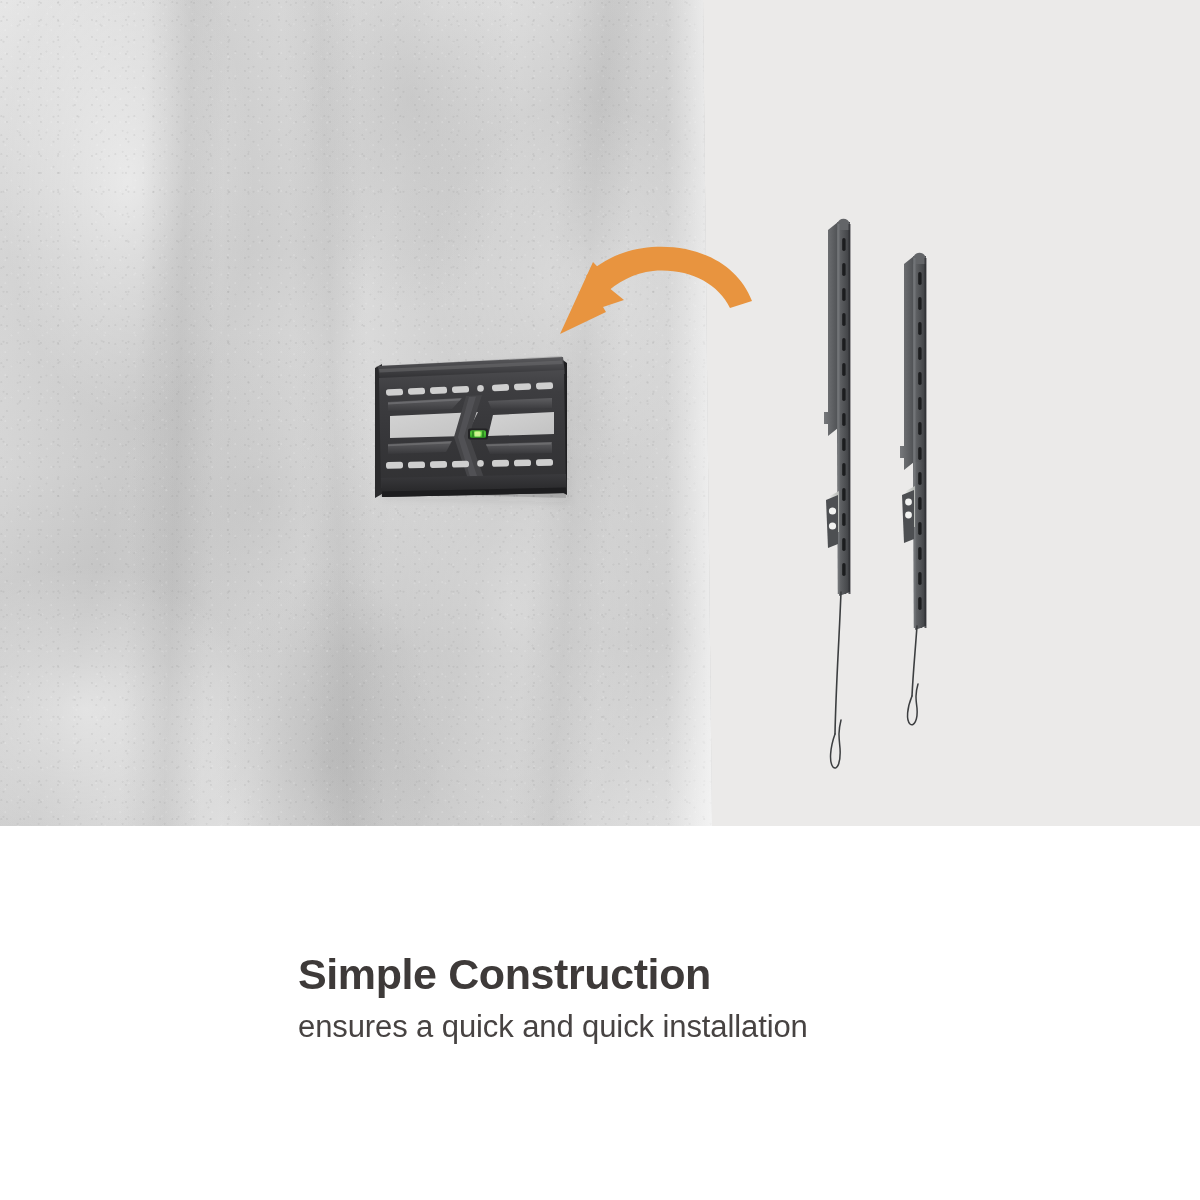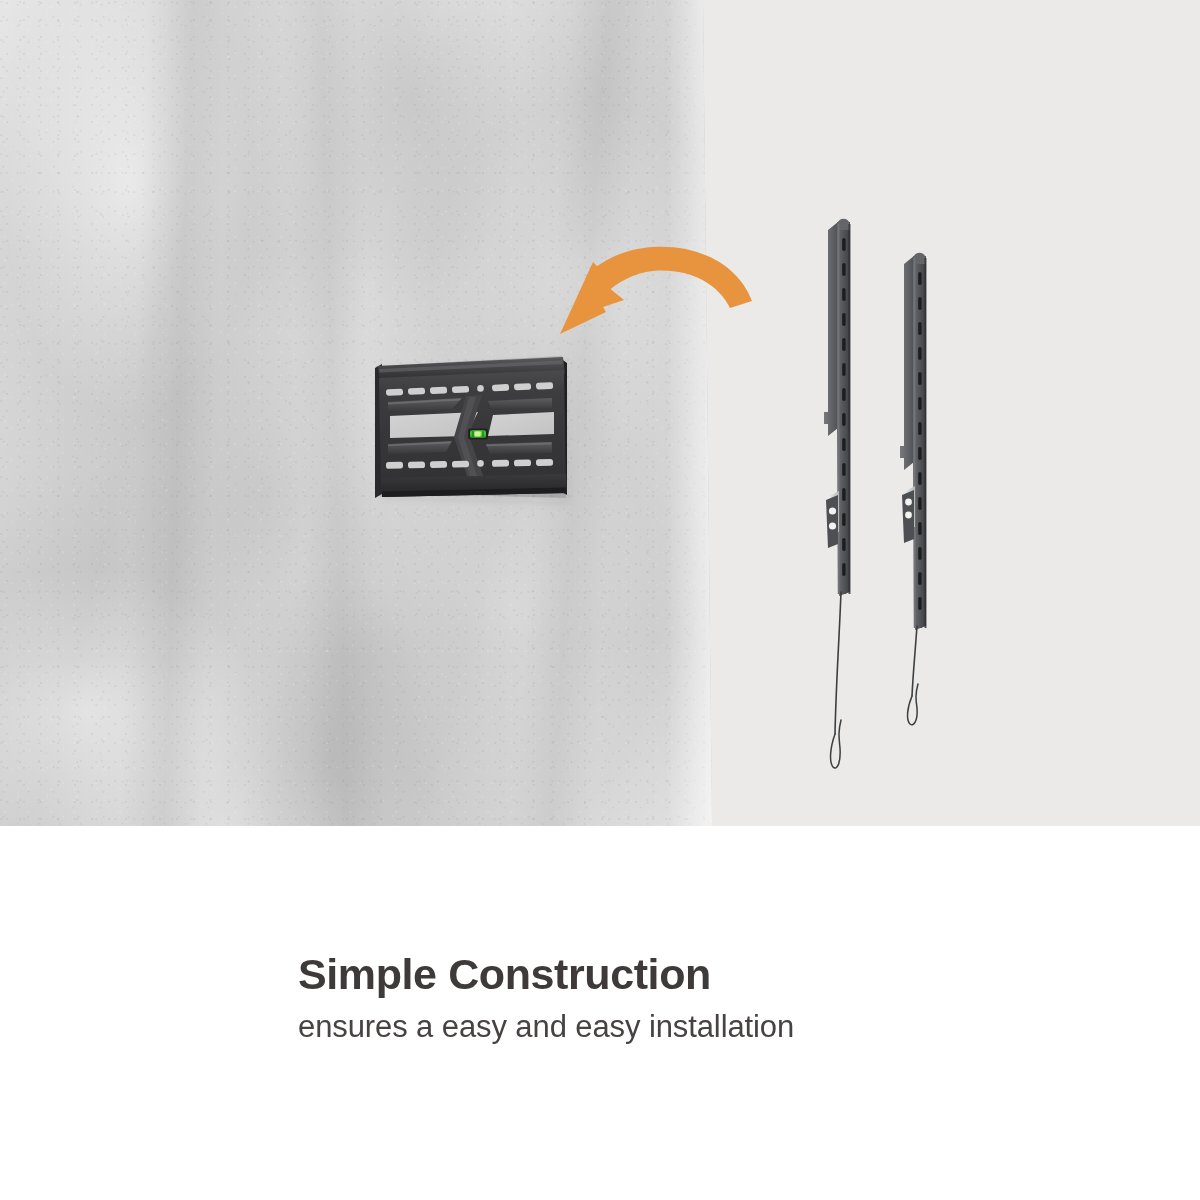--- a/index.html
+++ b/index.html
@@ -374,17 +374,17 @@
         <path d="M 109,412 C 107,440 105,460 104,482" stroke="#3c3e40" stroke-width="1.6" fill="none" stroke-linecap="round"></path>
         <path d="M 104,482 C 99,494 98,506 102,510 C 106,513 110,506 109,494 C 108,486 107,480 110,470" stroke="#3c3e40" stroke-width="1.5" fill="none" stroke-linecap="round"></path>
       </g>
     </svg>
 
   </div>
 
   <div class="caption">
     <div class="caption-inner">
       <h1 class="headline">Simple Construction</h1>
-      <p class="subline">ensures a easy and easy installation</p>
+      <p class="subline">ensures a quick and quick installation</p>
     </div>
   </div>
 
 </div>
 
 </body></html>

